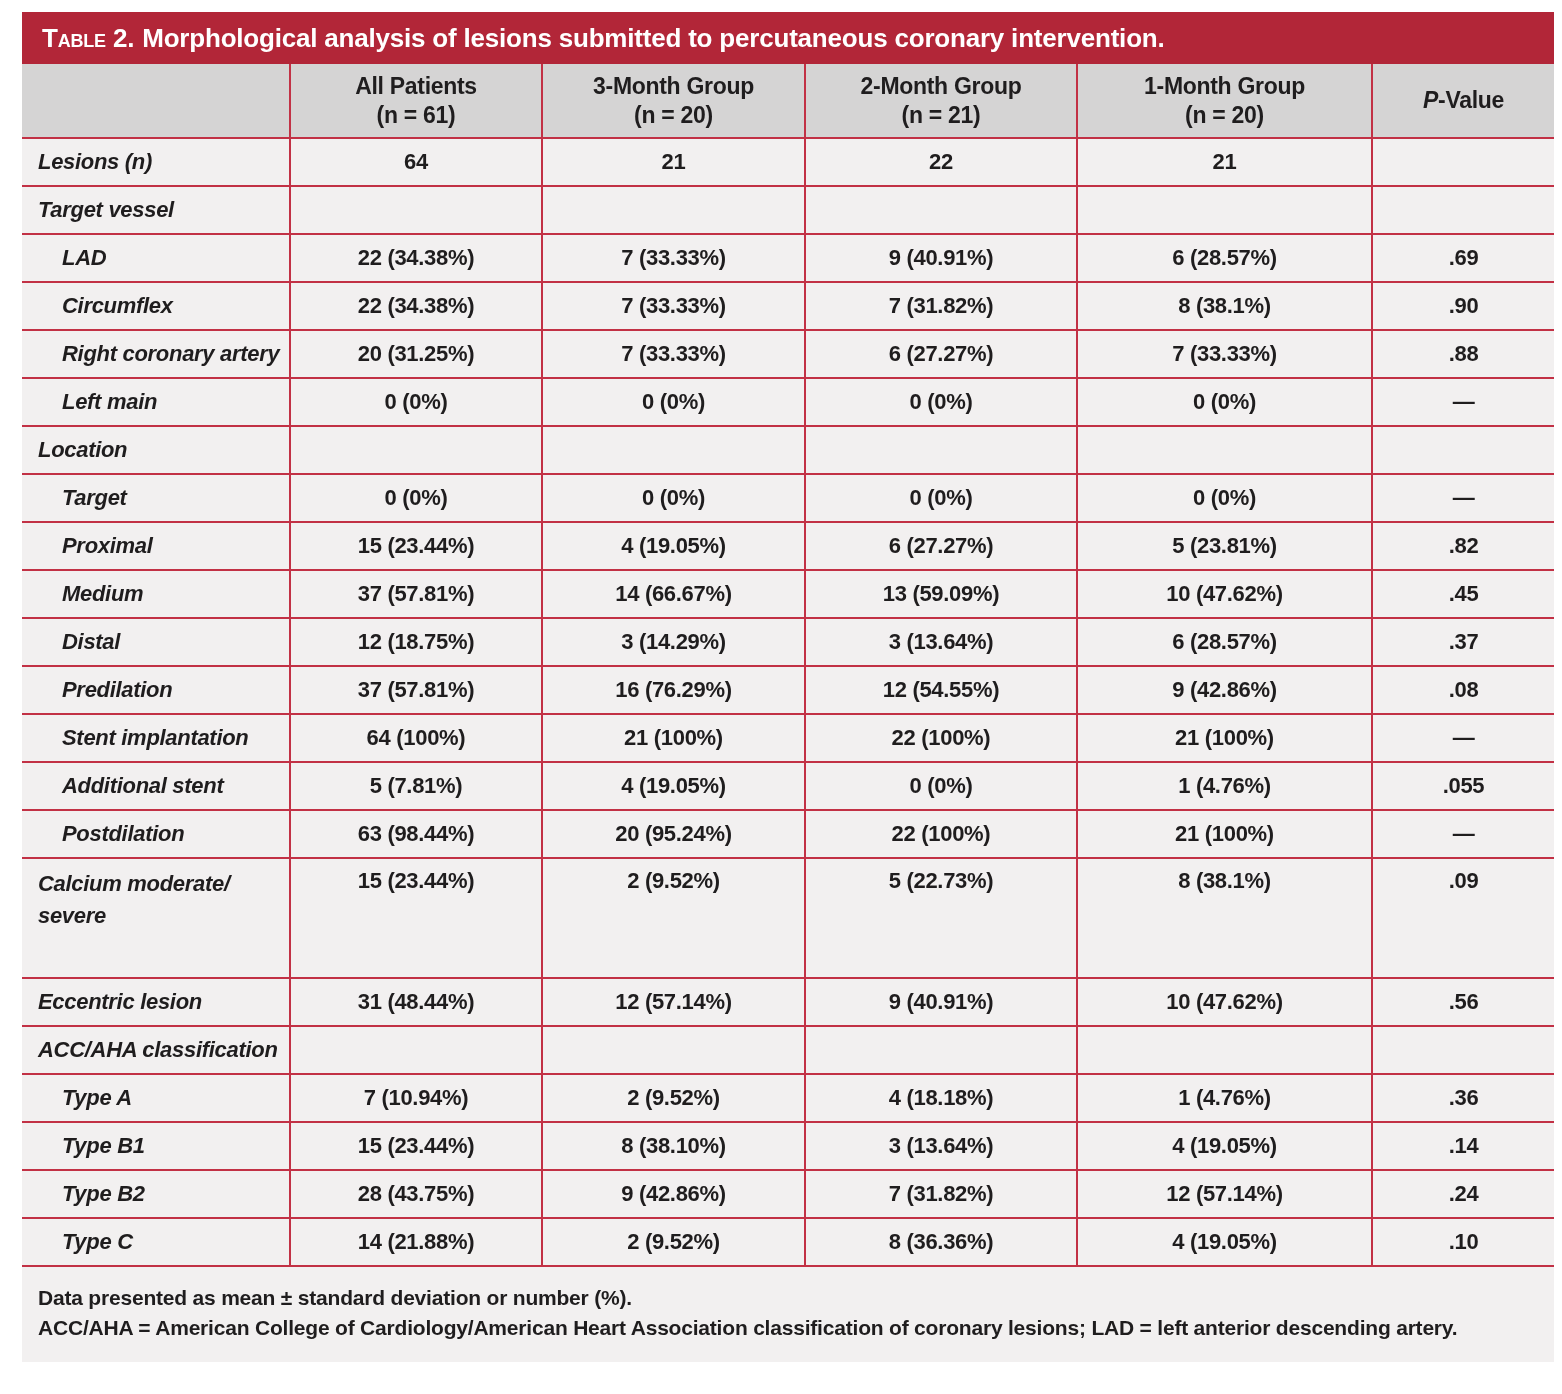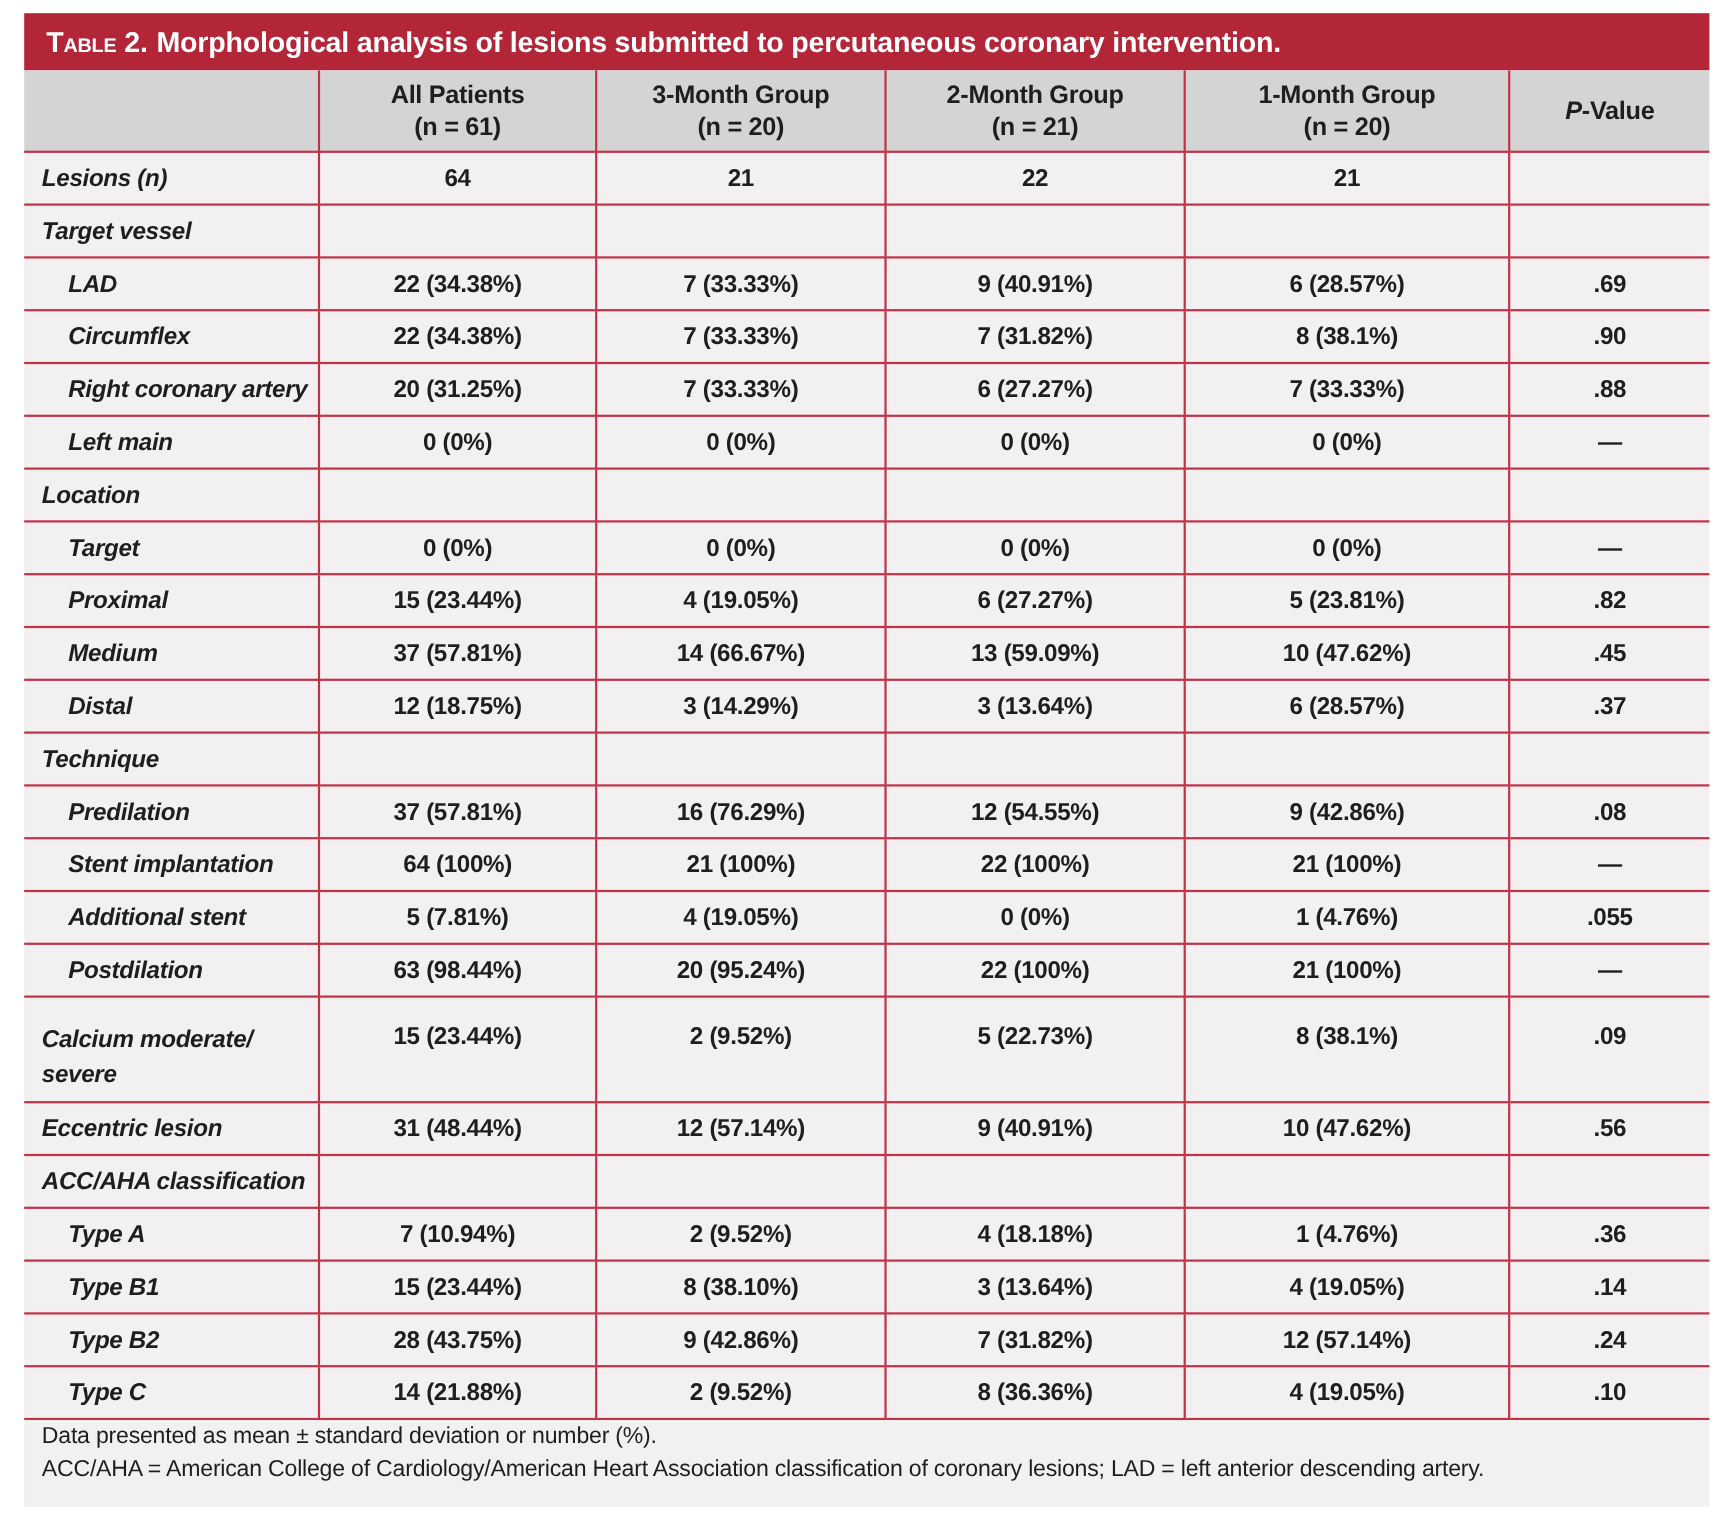--- a/index.html
+++ b/index.html
@@ -44,26 +44,26 @@
     font-size: 22px; font-weight: bold; letter-spacing: -0.3px;
     vertical-align: middle;
   }
   tbody td:first-child { border-left: none; font-style: italic; }
   tbody td:last-child  { border-right: none; text-align: center; }
 
   td.label { text-align: left; padding-left: 16px; }
   td.label.indent { padding-left: 40px; }
   td.val { text-align: center; }
 
-  tr.tall td { height: 96px; vertical-align: top; padding-top: 22px; }
+  tr.tall td { height: 120px; vertical-align: top; padding-top: 9px; }
   tr.tall td.label { line-height: 1.45; }
 
   .footnote-block {
-    background: #f2f0f0; padding: 0 20px 18px 16px;
-    font-size: 21px; font-weight: normal; line-height: 1.45;
+    background: #f2f0f0; padding: 16px 20px 18px 16px;
+    font-size: 21px; font-weight: bold; line-height: 1.45;
     letter-spacing: -0.2px;
   }
   .footnote-line { margin: 0; }
 </style>
 </head>
 <body>
 
 <div class="sheet">
   <div class="title-bar">
     <div class="title-text">
@@ -187,28 +187,20 @@
         </tr>
         <tr>
           <td class="label indent">Distal</td>
           <td class="val">12 (18.75%)</td>
           <td class="val">3 (14.29%)</td>
           <td class="val">3 (13.64%)</td>
           <td class="val">6 (28.57%)</td>
           <td class="val">.37</td>
         </tr>
         <tr>
-          <td class="label">Technique</td>
-          <td class="val"></td>
-          <td class="val"></td>
-          <td class="val"></td>
-          <td class="val"></td>
-          <td class="val"></td>
-        </tr>
-        <tr>
           <td class="label indent">Predilation</td>
           <td class="val">37 (57.81%)</td>
           <td class="val">16 (76.29%)</td>
           <td class="val">12 (54.55%)</td>
           <td class="val">9 (42.86%)</td>
           <td class="val">.08</td>
         </tr>
         <tr>
           <td class="label indent">Stent implantation</td>
           <td class="val">64 (100%)</td>

